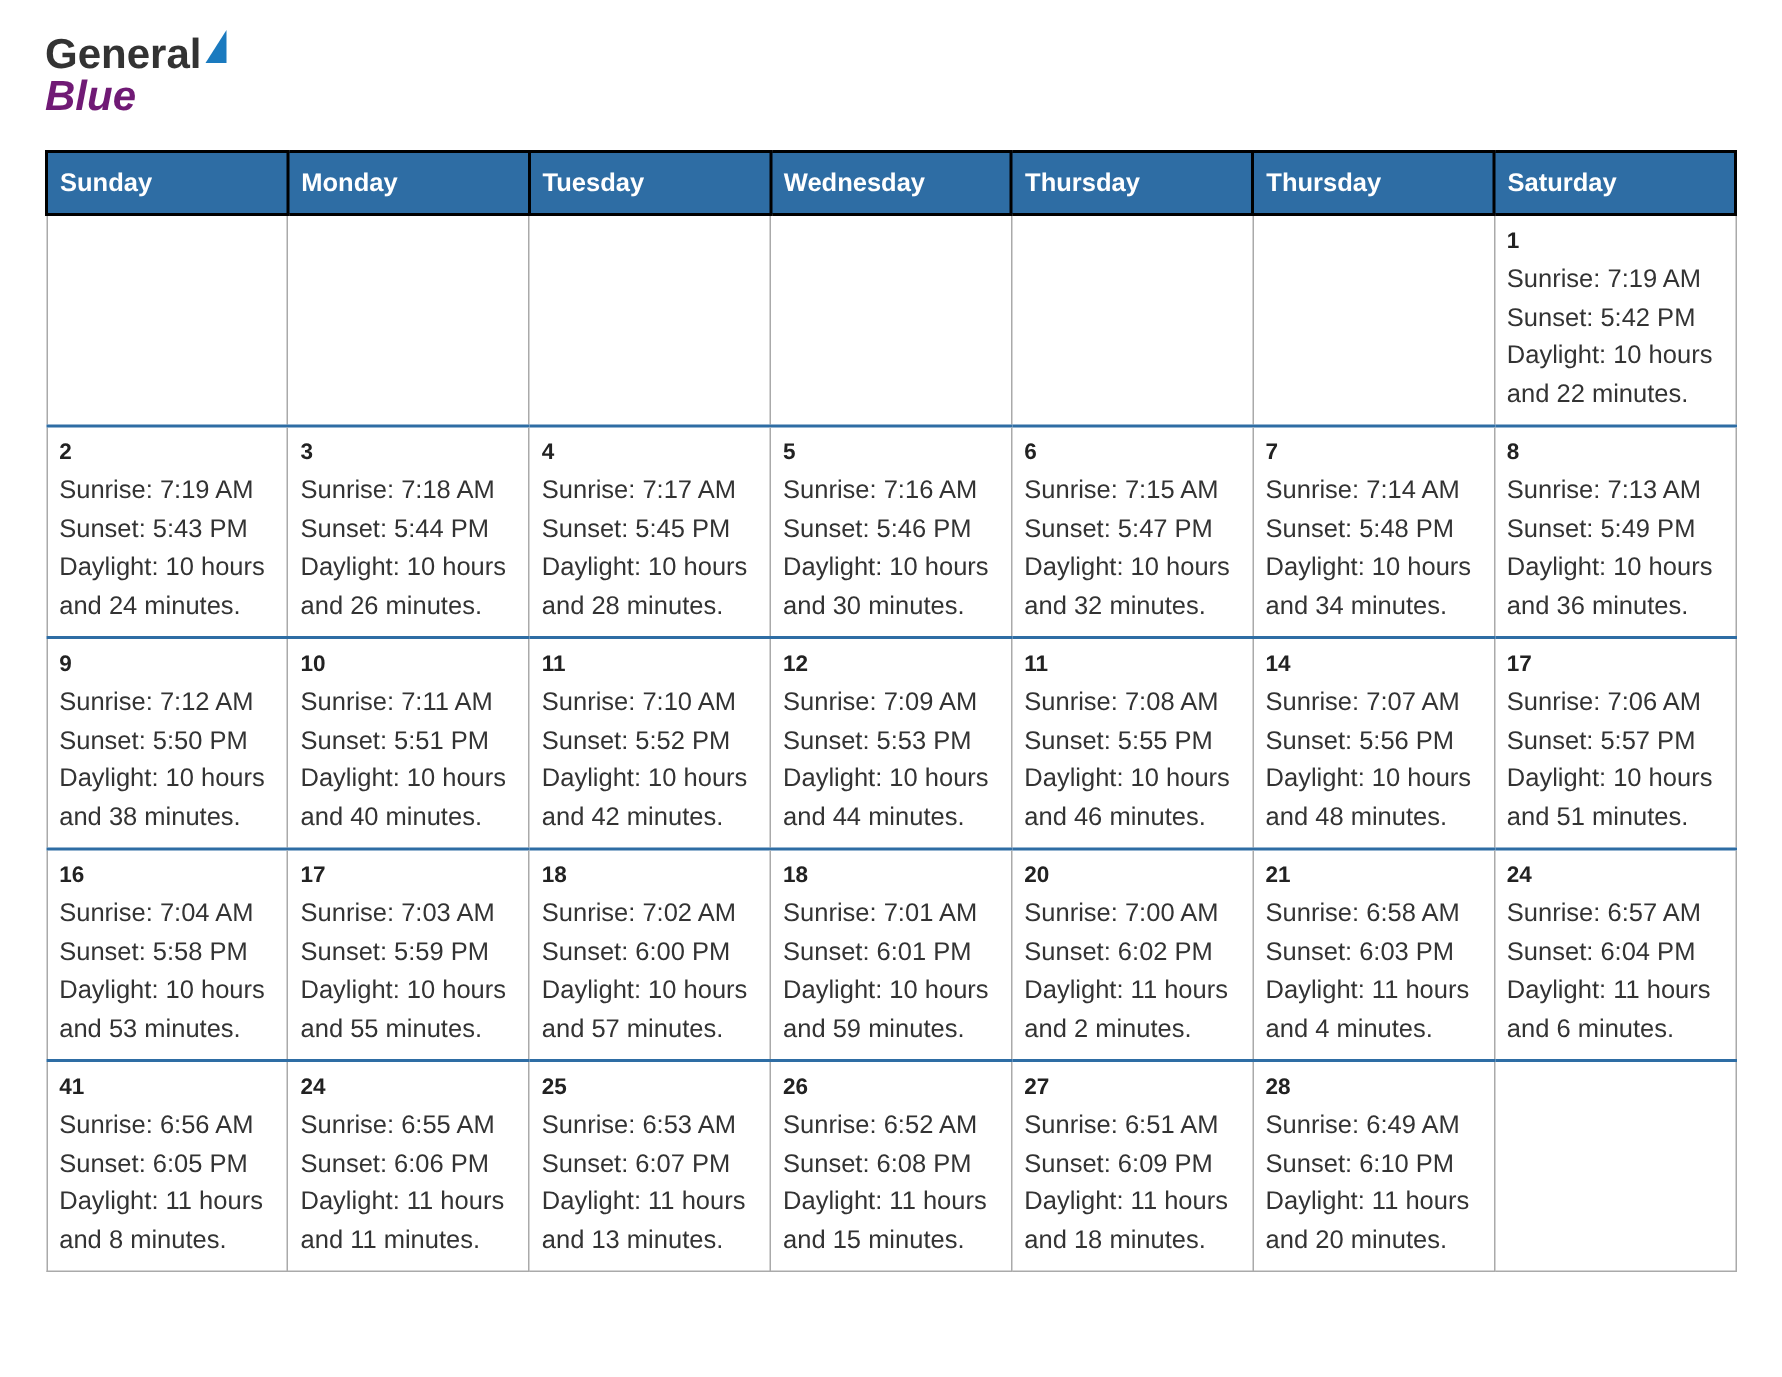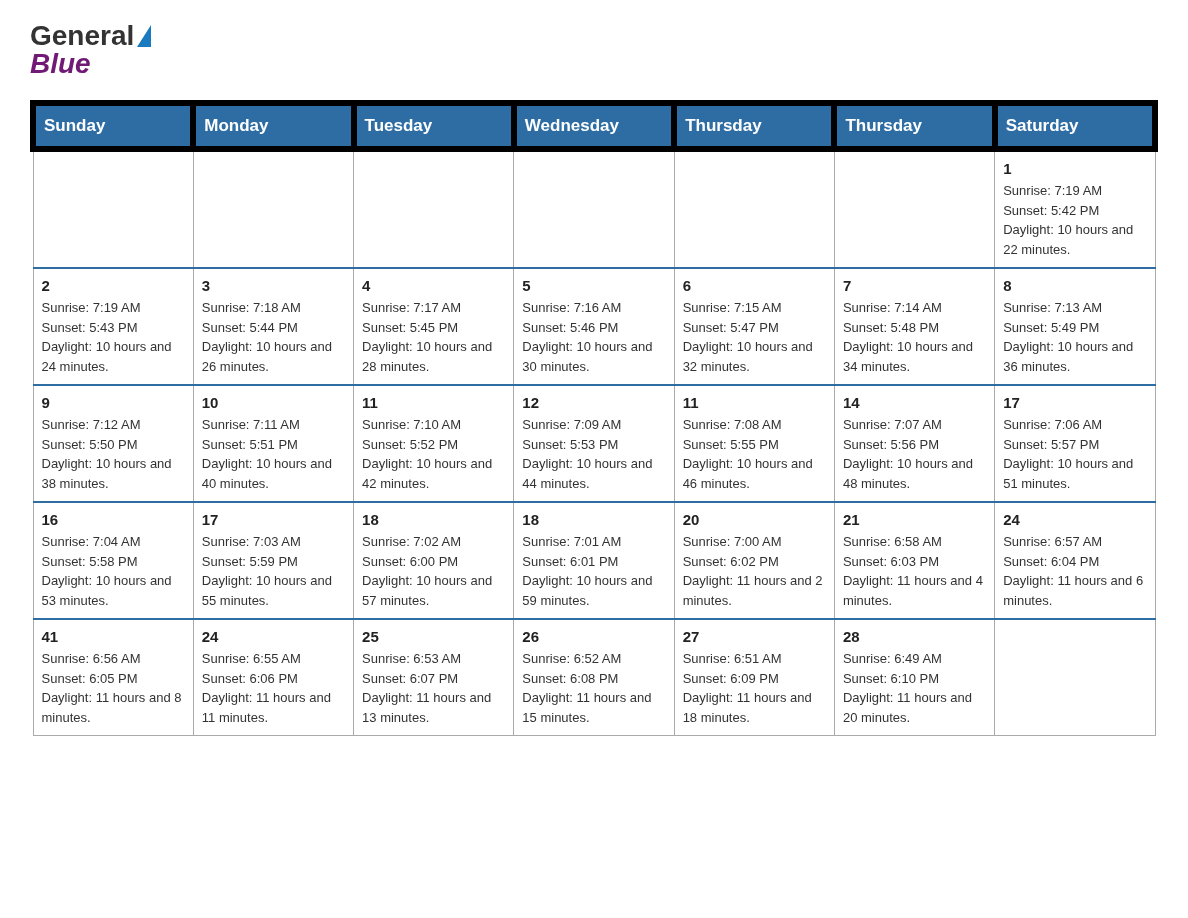--- a/index.html
+++ b/index.html
@@ -16,21 +16,20 @@
       align-items: flex-start;
       margin-bottom: 20px;
     }
     .logo {
       display: flex;
       flex-direction: column;
       align-items: flex-start;
     }
     .logo-top {
       display: flex;
-      align-items: center;
     }
     .logo-general {
       font-size: 28px;
       font-weight: bold;
       color: #333;
     }
     .logo-triangle {
       width: 0;
       height: 0;
       border-left: 14px solid transparent;
@@ -64,21 +63,21 @@
       border-collapse: collapse;
       border: 1px solid #aaa;
     }
     .calendar th {
       background-color: #2e6da4;
       color: #fff;
       font-size: 17px;
       font-weight: bold;
       padding: 10px 8px;
       text-align: left;
-      border: 6px solid #000000;
+      border: 2px solid #000000;
     }
     .calendar td {
       vertical-align: top;
       padding: 8px 8px;
       border: 1px solid #aaa;
       width: calc(100% / 7);
       min-height: 110px;
       font-size: 13px;
       color: #333;
       background: #fff;
@@ -87,21 +86,21 @@
       border-top: 2px solid #2e6da4;
     }
     .day-number {
       font-size: 15px;
       font-weight: bold;
       color: #222;
       display: block;
       margin-bottom: 4px;
     }
     .day-info {
-      font-size: 13px;
+      font-size: 17px;
       color: #333;
       line-height: 1.5;
     }
     .empty-cell {
       background: #f9f9f9;
     }
   </style>
 </head>
 <body>
 

